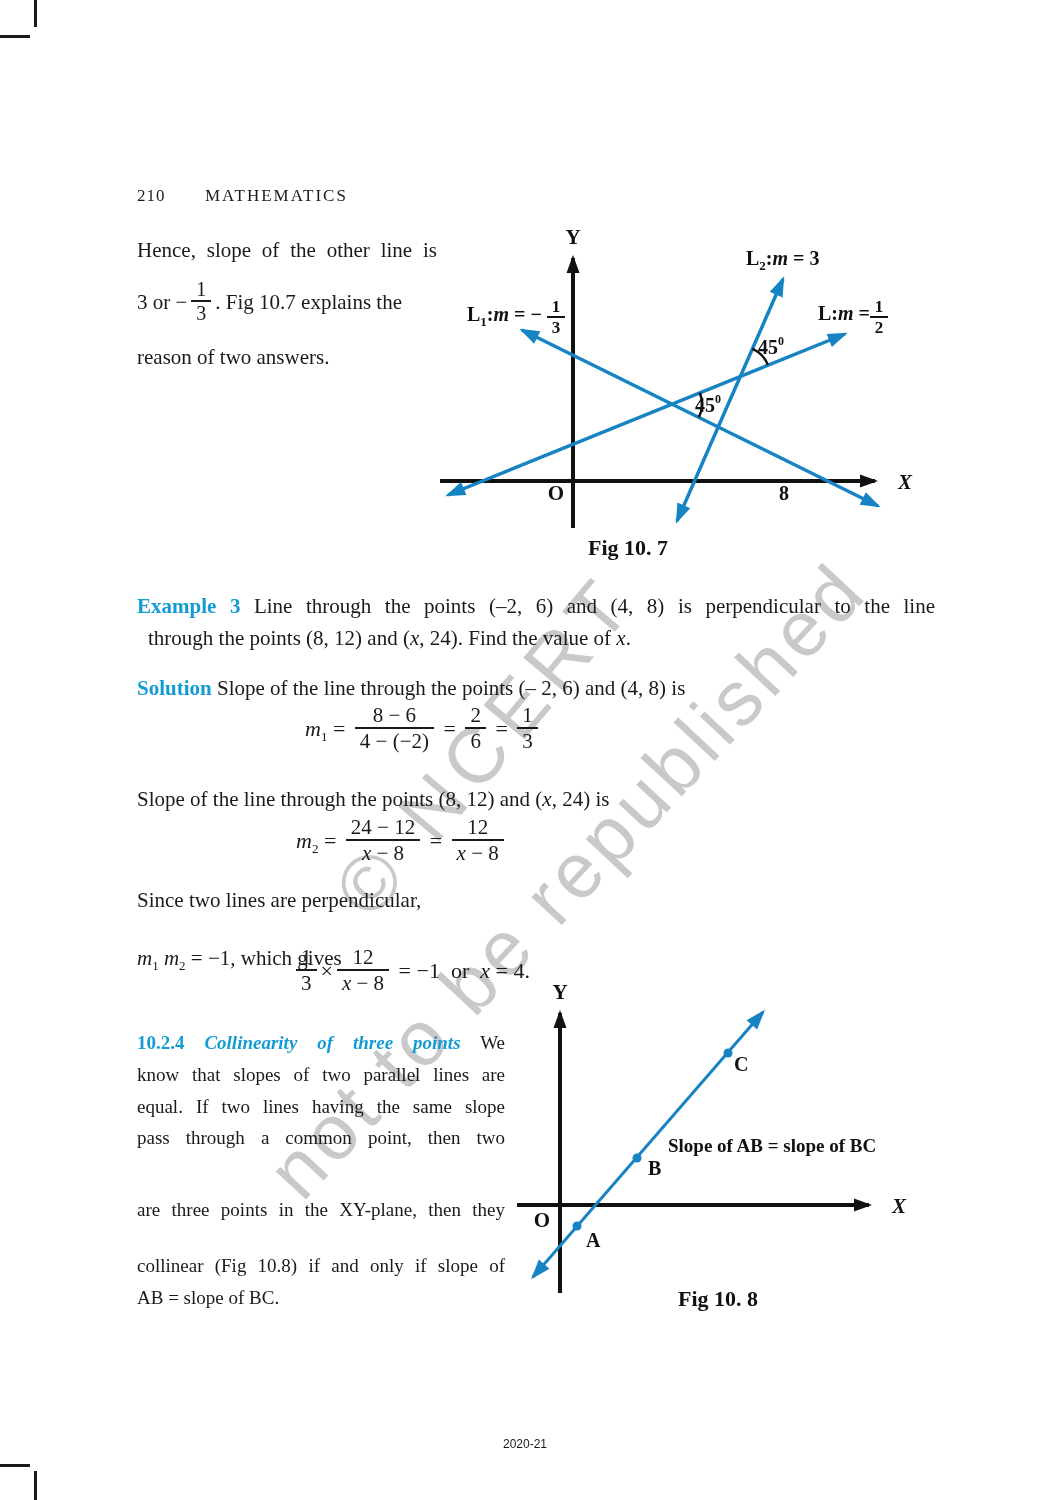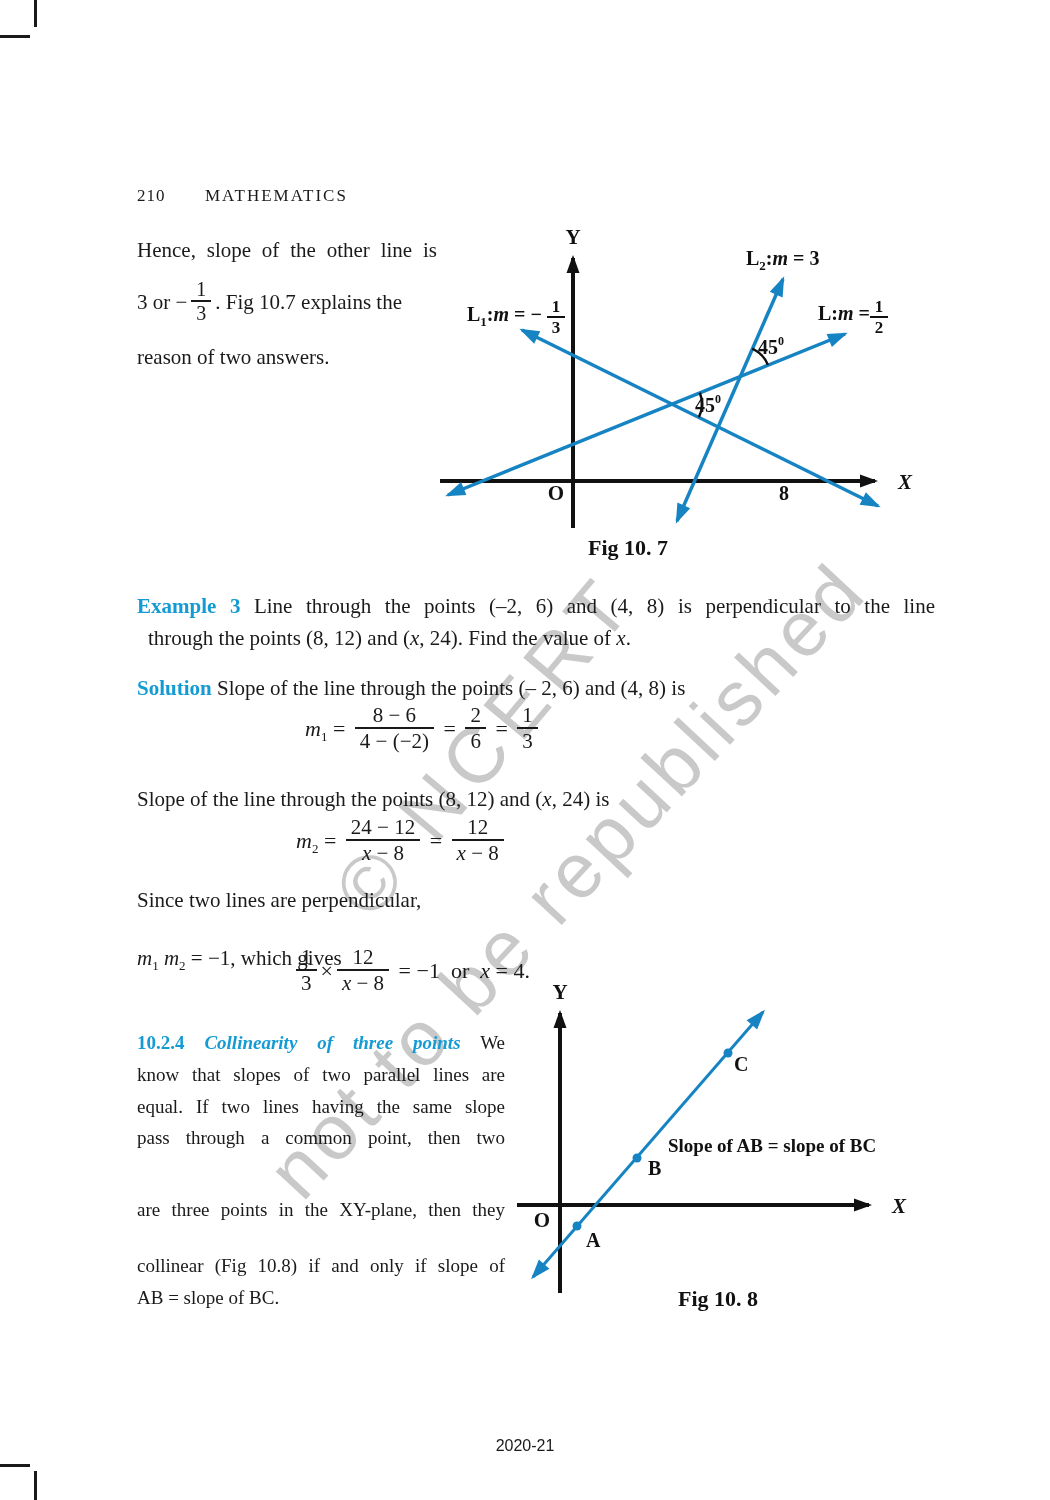--- a/index.html
+++ b/index.html
@@ -17,21 +17,21 @@
   .bold{font-weight:bold;text-align:right;}
   .bi{font-weight:bold;font-style:italic;}
   .it{font-style:italic;}
   sub{font-size:13px;}
   .formula{position:absolute;font-size:22px;white-space:nowrap;}
   .frac{display:inline-block;vertical-align:middle;text-align:center;margin:0 4px;position:relative;top:-3px;font-size:21px;line-height:24px;}
   .frac .num{display:block;padding:0 5px;border-bottom:2px solid #1a1a1a;}
   .frac .den{display:block;padding:0 5px;}
   .sec-line{position:absolute;left:137px;width:368px;font-size:19px;}
   .footer{position:absolute;left:0;top:1437px;width:1050px;text-align:center;
-          font-family:"Liberation Sans","DejaVu Sans",sans-serif;font-size:16px;}
+          font-family:"Liberation Sans","DejaVu Sans",sans-serif;font-size:12px;}
   svg text{font-family:"Liberation Serif","DejaVu Serif",serif;font-weight:bold;fill:#111;}
 </style>
 </head>
 <body>
 
 <div class="page">
 
   <div class="wm" style="left:245px;top:700px;width:480px;font-size:78px;letter-spacing:10px;transform:rotate(-50deg);">© NCERT</div>
   <div class="wm" style="left:7px;top:835px;width:1120px;font-size:78px;letter-spacing:5px;transform:rotate(-47deg);">not to be republished</div>
 

